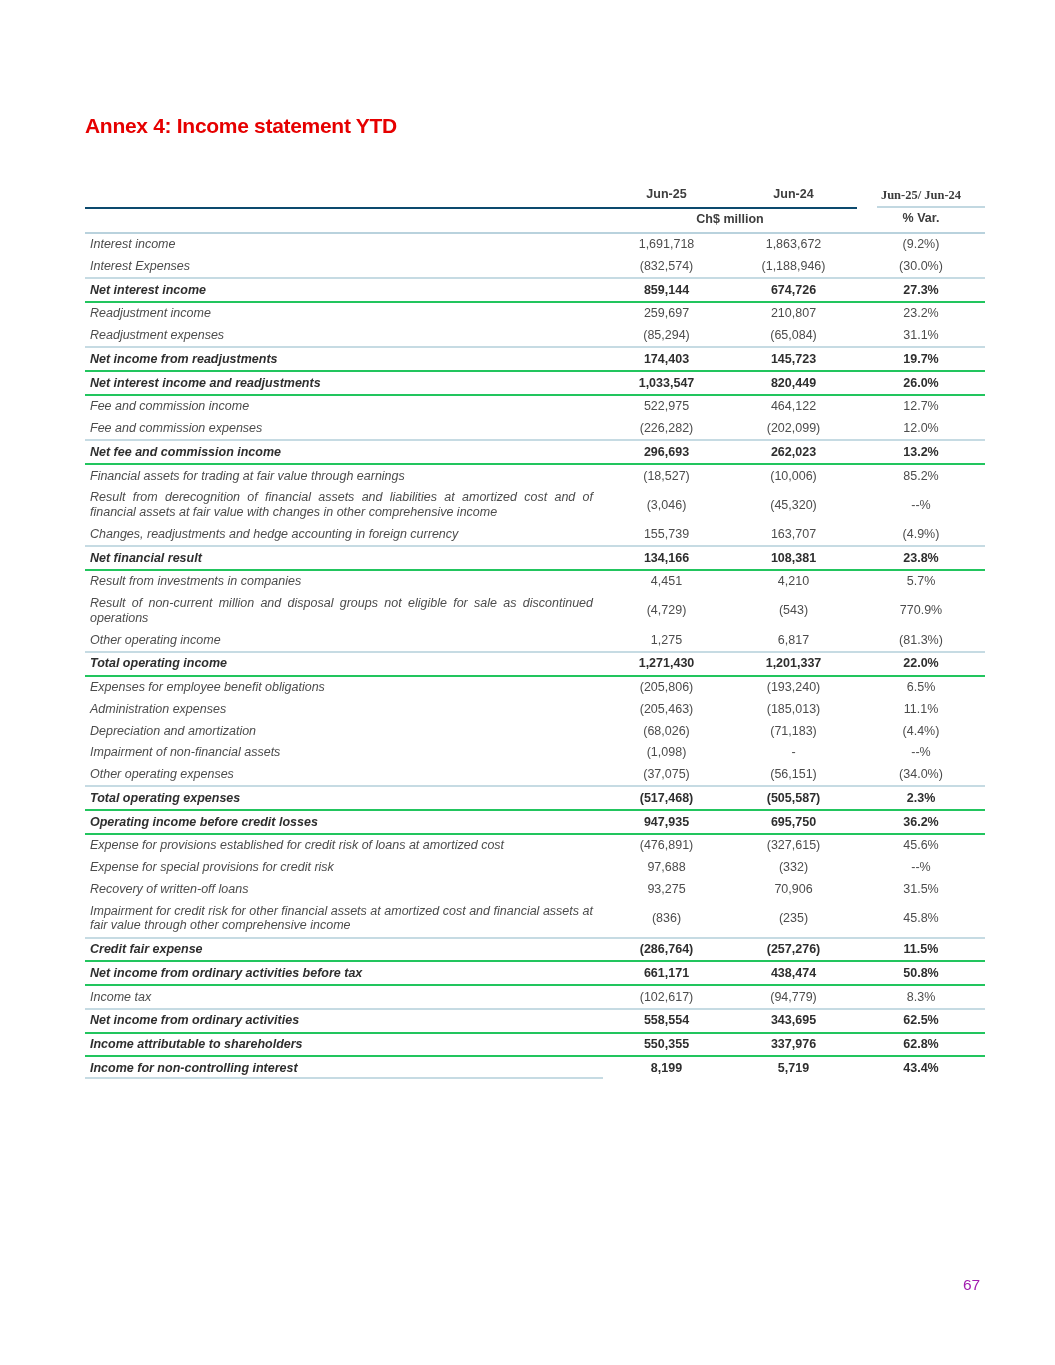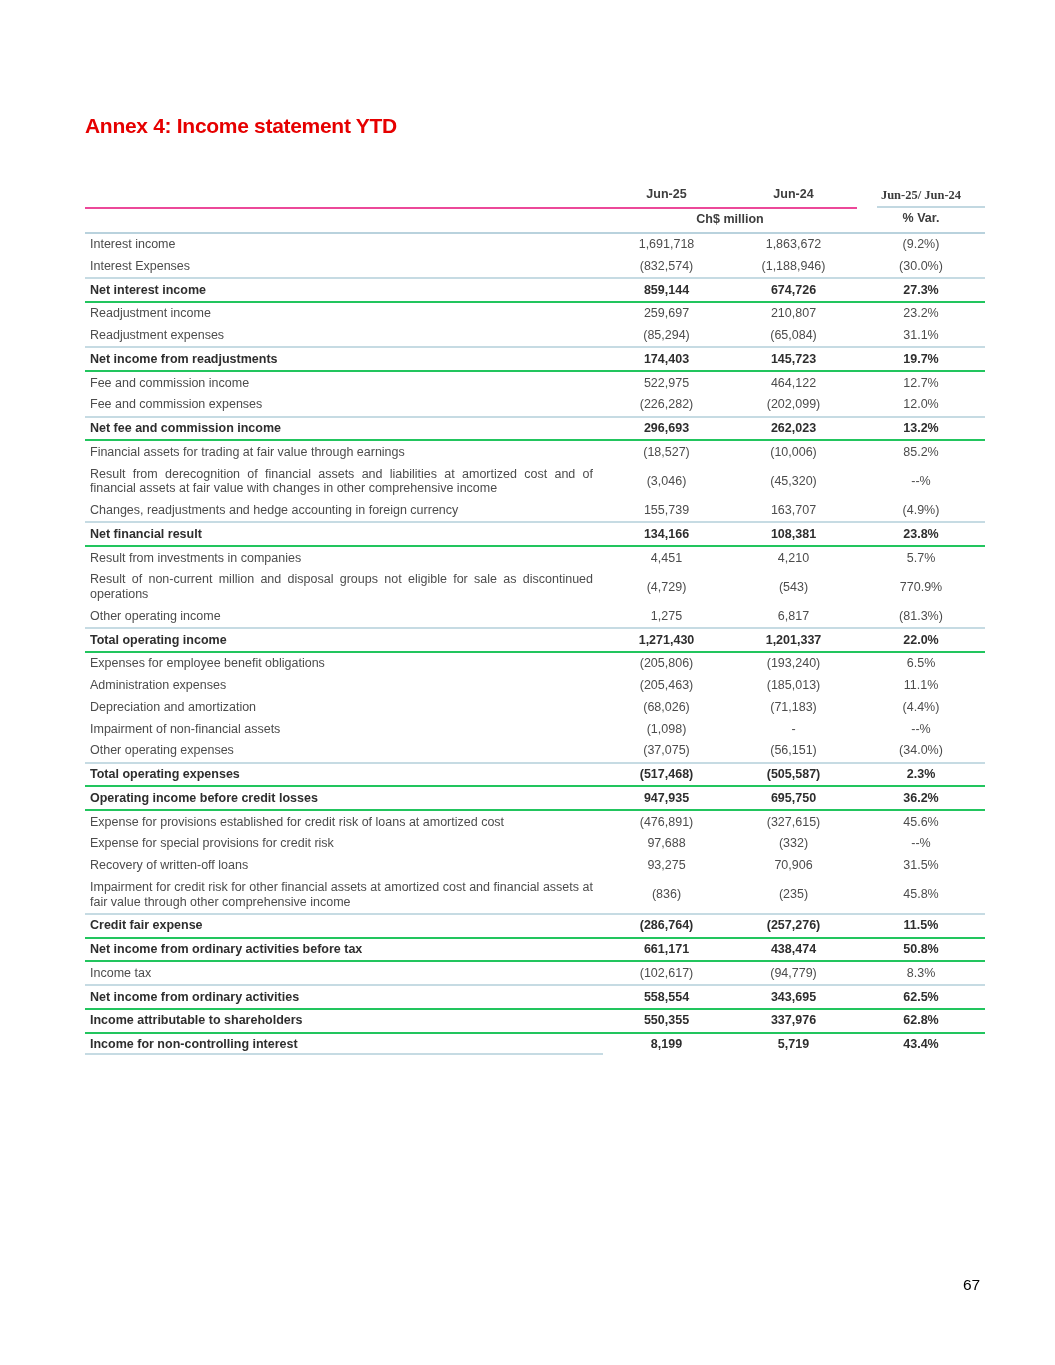--- a/index.html
+++ b/index.html
@@ -33,25 +33,25 @@
   col.c-n1 { width:127px; }
   col.c-n2 { width:127px; }
   col.c-n3 { width:128px; }
 
   th, td {
     padding:3.5px 4px;
     vertical-align:middle;
     font-weight:400;
     line-height:1.18;
   }
-  .lbl { text-align:left; padding-left:5px; padding-right:10px; }
+  .lbl { text-align:left; padding-left:5px; padding-right:10px;font-style:italic; }
   .num { text-align:center; white-space:nowrap; }
 
   thead th { font-weight:700; color:#3d3d3d; padding-top:4px; padding-bottom:5px; }
-  thead tr.period-row th.u { border-bottom:2px solid #ec4899; }
+  thead tr.period-row th.u { border-bottom:2px solid #0c4a6e; }
   
   thead tr.period-row th.u-gap {
     background:linear-gradient(to right, transparent 0px, transparent 20px, #c2d8e1 20px) left bottom / 100% 2px no-repeat;
     font-family:Liberation Serif, serif;
   }
   thead tr.unit-row th { border-bottom:2px solid #b9d2dd; padding-top:3px; padding-bottom:5px; }
 
   tbody tr td { border:0; }
   tbody tr.total td {
     font-weight:700;
@@ -61,21 +61,21 @@
   }
   tbody tr.ml td.lbl { text-align:justify; }
   tbody tr:last-child td { border-bottom:none; }
   tbody tr:last-child td.lbl {
     background:linear-gradient(to right, #c6dbe3, #c6dbe3) left bottom / 100% 2px no-repeat;
   }
   .page-number {
     position:absolute;
     left:963px; top:1276px;
     font-size:15.5px;
-    color:#000000;
+    color:#a21caf;
   }
 </style>
 </head>
 <body>
 
 <h1 class="page-title">Annex 4: Income statement YTD</h1>
 
 <table class="income">
   <colgroup>
     <col class="c-label">
@@ -126,20 +126,26 @@
         <td class="num">(85,294)</td>
         <td class="num">(65,084)</td>
         <td class="num">31.1%</td>
       </tr>
       <tr class="total">
         <td class="lbl">Net income from readjustments</td>
         <td class="num">174,403</td>
         <td class="num">145,723</td>
         <td class="num">19.7%</td>
       </tr>
+      <tr class="total">
+        <td class="lbl">Net interest income and readjustments</td>
+        <td class="num">1,033,547</td>
+        <td class="num">820,449</td>
+        <td class="num">26.0%</td>
+      </tr>
       <tr>
         <td class="lbl">Fee and commission income</td>
         <td class="num">522,975</td>
         <td class="num">464,122</td>
         <td class="num">12.7%</td>
       </tr>
       <tr>
         <td class="lbl">Fee and commission expenses</td>
         <td class="num">(226,282)</td>
         <td class="num">(202,099)</td>

